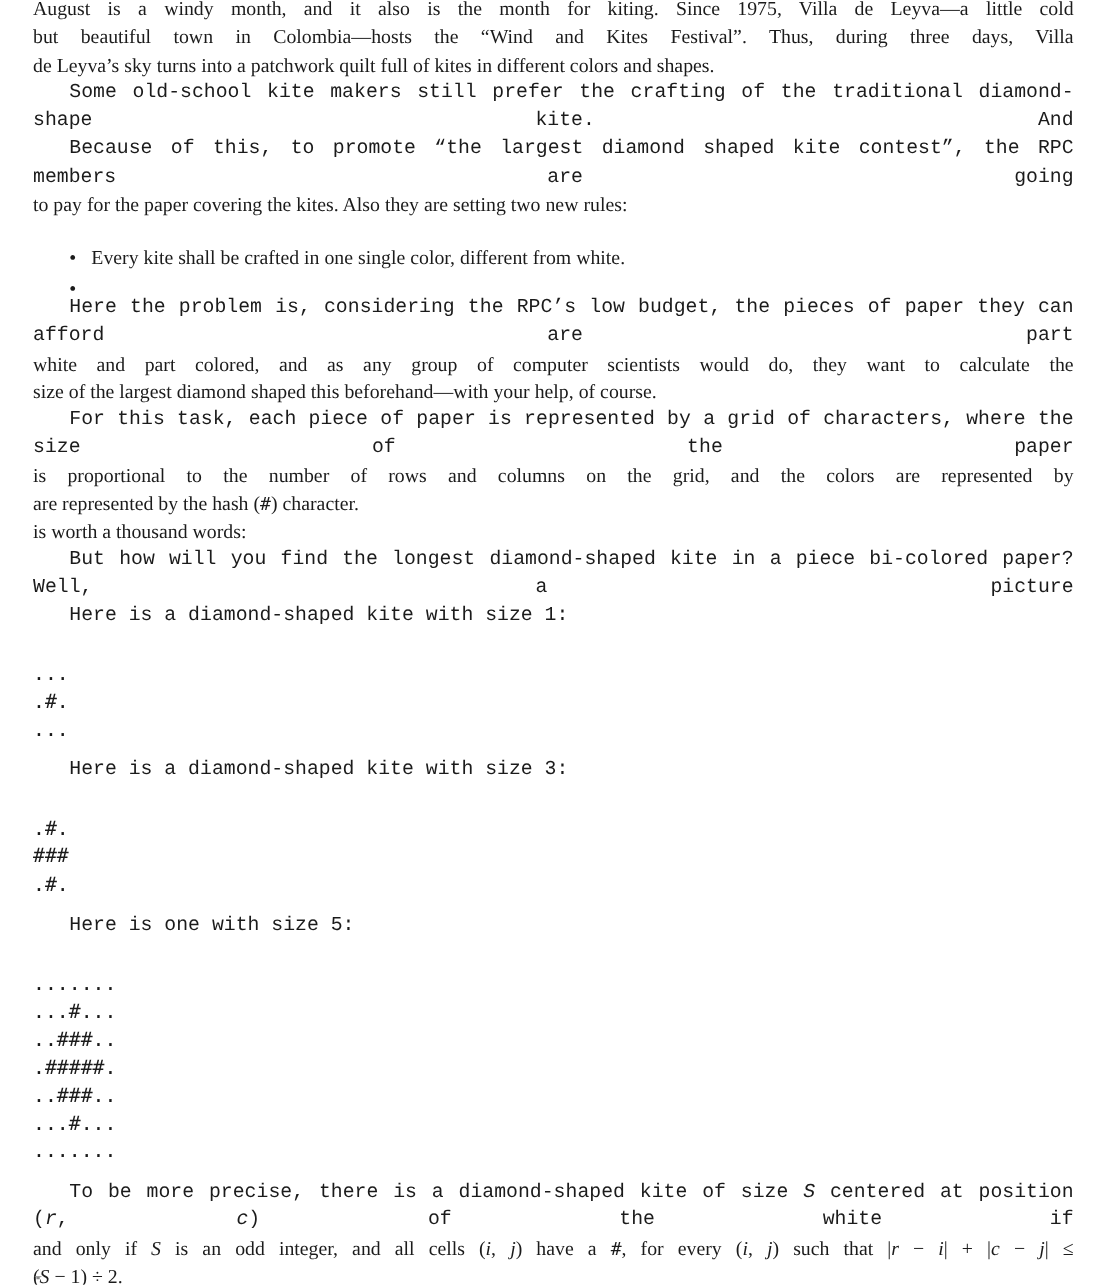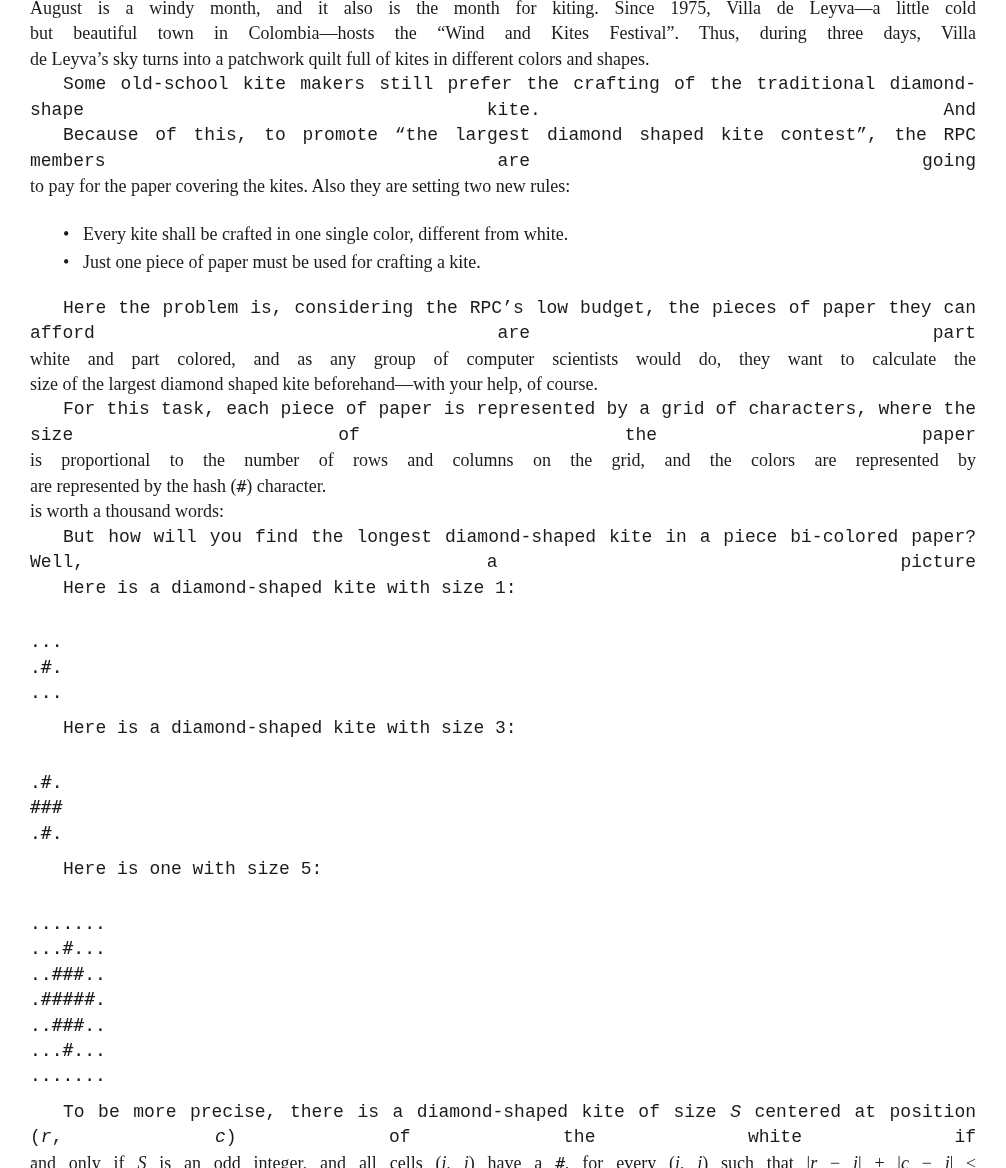--- a/index.html
+++ b/index.html
@@ -87,26 +87,26 @@
     </div>
     <div class="para">
       <div class="line indent"><span>Some old-school kite makers still prefer the crafting of the traditional diamond-shape kite. And</span></div>
     </div>
     <div class="para">
       <div class="line indent"><span>Because of this, to promote “the largest diamond shaped kite contest”, the RPC members are going</span></div>
       <div class="line last"><span>to pay for the paper covering the kites. Also they are setting two new rules:</span></div>
     </div>
     <div class="blist">
       <div class="bitem"><span class="bullet">•</span><span>Every kite shall be crafted in one single color, different from white.</span></div>
-      <div class="bitem"><span class="bullet">•</span><span>Just one piece of paper must be used for crafting a kite.</span></div>
+      <div class="bitem"><span class="bullet">•</span></div>
     </div>
     <div class="para">
       <div class="line indent"><span>Here the problem is, considering the RPC’s low budget, the pieces of paper they can afford are part</span></div>
       <div class="line"><span>white and part colored, and as any group of computer scientists would do, they want to calculate the</span></div>
-      <div class="line last"><span>size of the largest diamond shaped kite beforehand—with your help, of course.</span></div>
+      <div class="line last"><span>size of the largest diamond shaped this beforehand—with your help, of course.</span></div>
     </div>
     <div class="para">
       <div class="line indent"><span>For this task, each piece of paper is represented by a grid of characters, where the size of the paper</span></div>
       <div class="line"><span>is proportional to the number of rows and columns on the grid, and the colors are represented by</span></div>
       <div class="line last"><span>are represented by the hash (</span><span class="run-m">#</span><span>) character.</span></div>
     </div>
     <div class="para">
       <div class="line last"><span>is worth a thousand words:</span></div>
       <div class="line indent"><span>But how will you find the longest diamond-shaped kite in a piece bi-colored paper? Well, a picture</span></div>
     </div>

